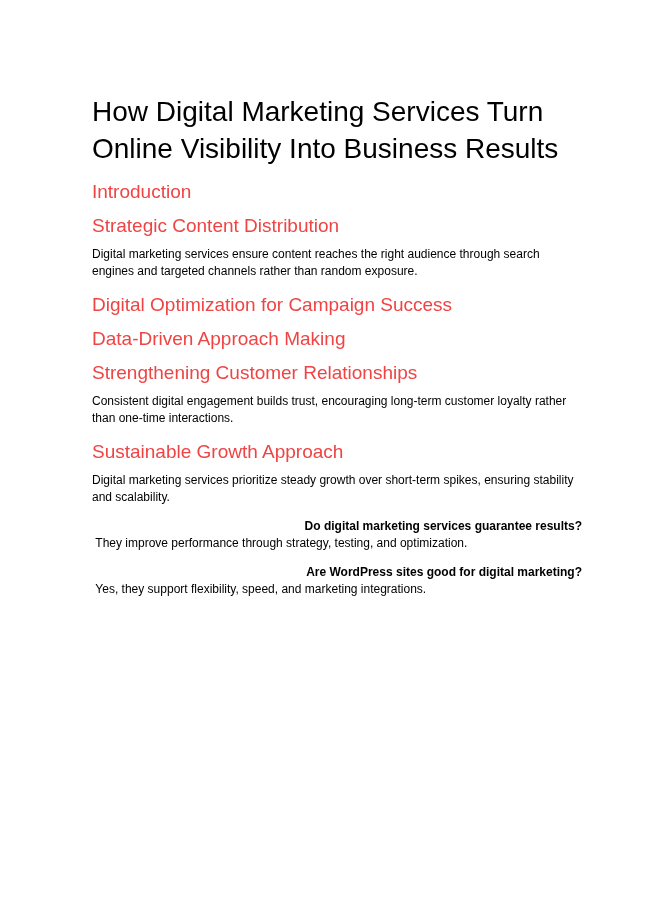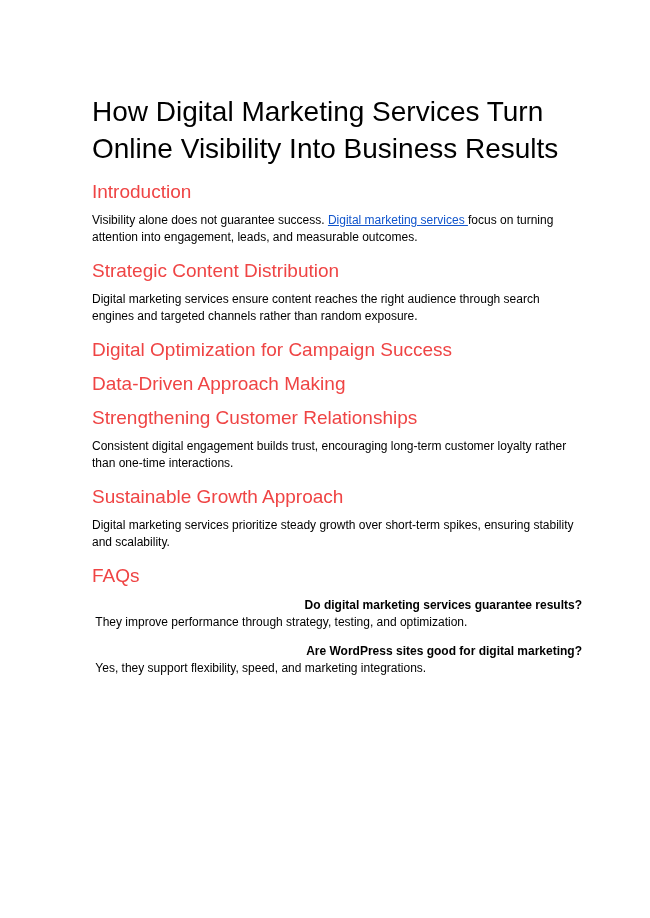--- a/index.html
+++ b/index.html
@@ -64,36 +64,34 @@
 </style>
 </head>
 <body>
 
 <div class="doc-page">
   <article class="doc-content">
 
     <h1 class="doc-title">How Digital Marketing Services Turn Online Visibility Into Business Results</h1>
 
     <h2 class="doc-h2">Introduction</h2>
-    <p class="doc-p"><span>Visibility alone does not guarantee success. </span><a class="doc-link">Digital marketing services </a><span>focus on turning attention into engagement, leads, and measurable outcomes.</span></p>
 
     <h2 class="doc-h2">Strategic Content Distribution</h2>
     <p class="doc-p"><span>Digital marketing services ensure content reaches the right audience through search engines and targeted channels rather than random exposure.</span></p>
 
     <h2 class="doc-h2">Digital Optimization for Campaign Success</h2>
 
     <h2 class="doc-h2">Data-Driven Approach Making</h2>
 
     <h2 class="doc-h2">Strengthening Customer Relationships</h2>
     <p class="doc-p"><span>Consistent digital engagement builds trust, encouraging long-term customer loyalty rather than one-time interactions.</span></p>
 
     <h2 class="doc-h2">Sustainable Growth Approach</h2>
     <p class="doc-p"><span>Digital marketing services prioritize steady growth over short-term spikes, ensuring stability and scalability.</span></p>
 
-    <h2 class="doc-h2">FAQs</h2>
 
     <div class="faq-item">
       <div class="faq-q">Do digital marketing services guarantee results?</div>
       <div class="faq-a"> They improve performance through strategy, testing, and optimization.</div>
     </div>
 
     <div class="faq-item">
       <div class="faq-q">Are WordPress sites good for digital marketing?</div>
       <div class="faq-a"> Yes, they support flexibility, speed, and marketing integrations.</div>
     </div>

